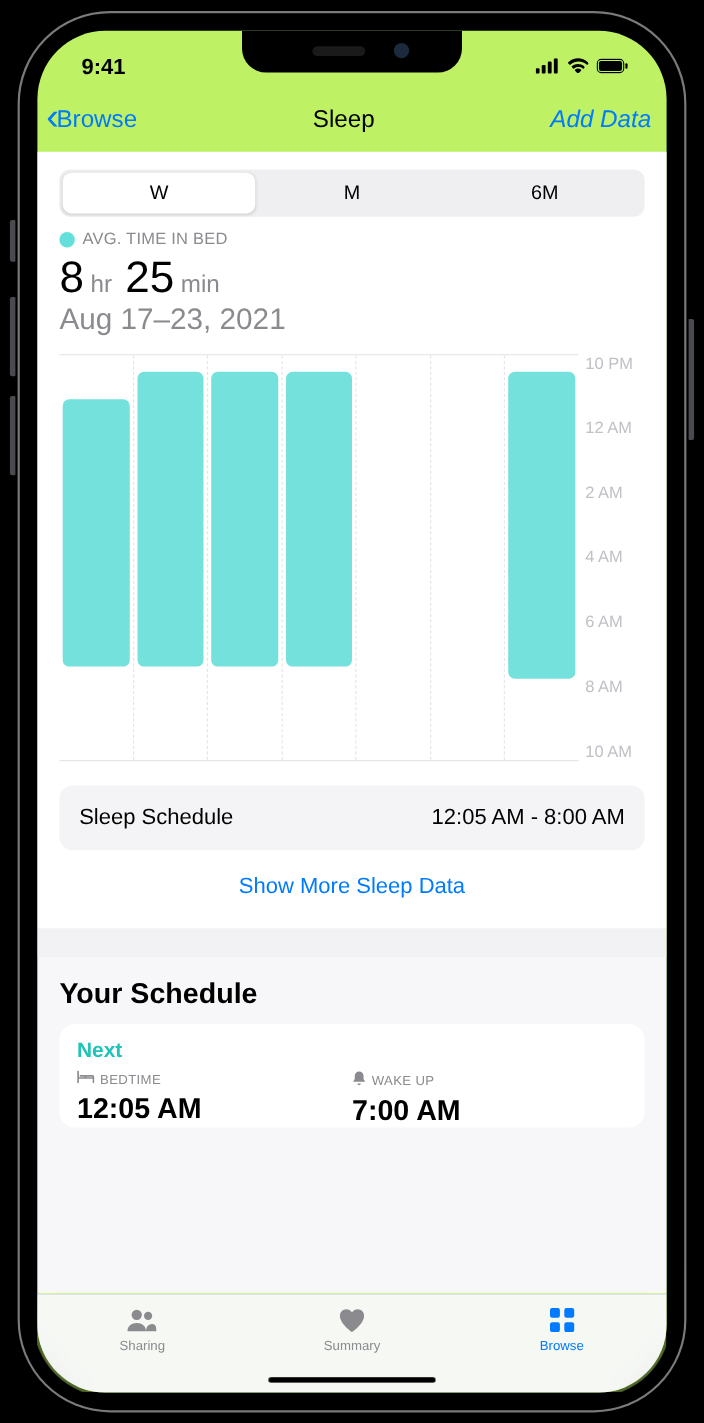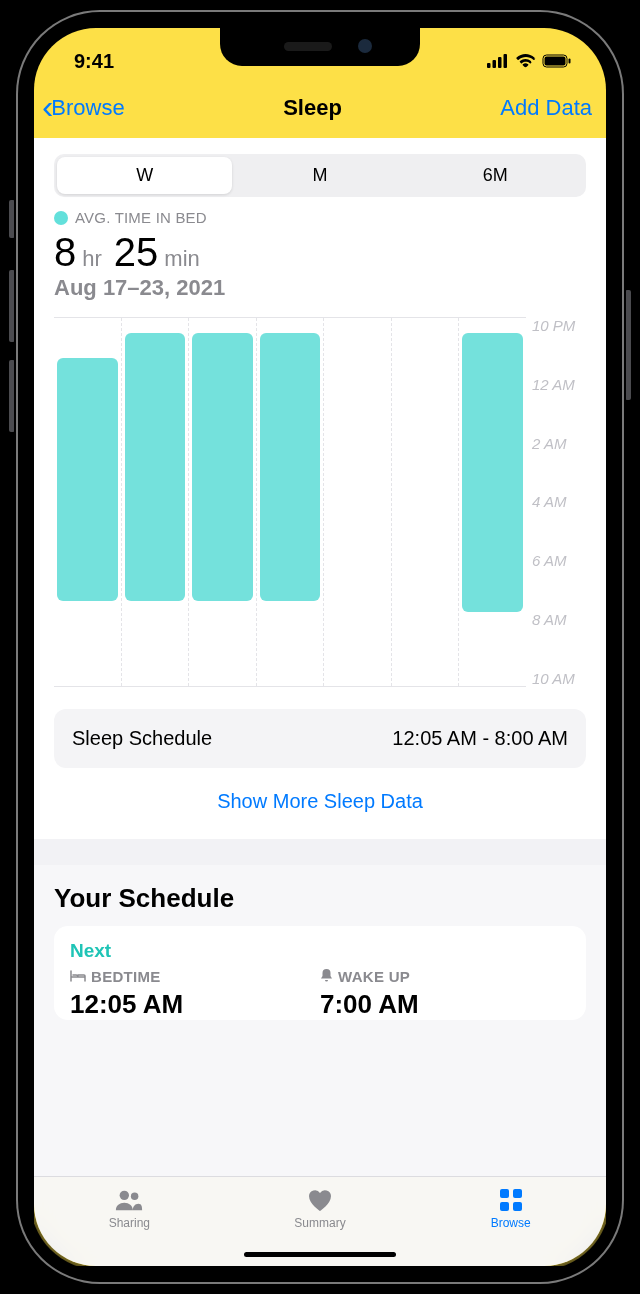--- a/index.html
+++ b/index.html
@@ -1,62 +1,62 @@
 <!DOCTYPE html>
 <html><head>
   <meta charset="utf-8">
   <style>
     * { margin:0; padding:0; box-sizing:border-box; -webkit-font-smoothing:antialiased; }
     body { background:#000; font-family:-apple-system,'SF Pro Text','Helvetica Neue',Helvetica,Arial,sans-serif; width:640px; height:1294px; position:relative; }
     .device { position:absolute; inset:0; }
     .frame { position:absolute; inset:12px 18px; border:12px solid #000; border-radius:82px; background:#000; overflow:hidden; box-shadow:0 0 0 2px #7a7a7a,0 0 0 4px #000; }
-    .screen { position:absolute; inset:4px; background:#fde047; border-radius:62px; overflow:hidden; display:flex; flex-direction:column; }
+    .screen { position:absolute; inset:4px; background:#bef264; border-radius:62px; overflow:hidden; display:flex; flex-direction:column; }
     .notch { position:absolute; top:0; left:50%; transform:translateX(-50%); width:200px; height:38px; background:#000; border-bottom-left-radius:22px; border-bottom-right-radius:22px; z-index:50; }
     .notch::before{content:"";position:absolute;top:14px;left:64px;width:48px;height:9px;border-radius:5px;background:#1a1a1a;}
     .notch::after{content:"";position:absolute;top:11px;right:48px;width:14px;height:14px;border-radius:50%;background:#1b2a3d;}
     .status { height:54px; display:flex; justify-content:space-between; align-items:center; padding:12px 34px 0 40px; font-size:20px; font-weight:600; color:#000; }
     .sicons{display:flex;align-items:center;gap:6px;}
     .nav { display:flex; align-items:center; justify-content:space-between; height:56px; padding:0 14px 4px 8px; }
     .back { display:flex; align-items:center; color:#007aff; font-size:22px; }
     .chev { font-size:34px; margin-right:-2px; margin-top:-3px; font-weight:400;}
-    .ntitle{font-size:22px;font-weight:700;color:#000;text-align:center;}
-    .add{color:#007aff;font-size:22px;}
+    .ntitle{font-size:22px;font-weight:400;color:#000;text-align:center;}
+    .add{color:#007aff;font-size:22px;font-style:italic;}
     .content{flex:1;overflow:hidden;background:#f7f7f9;}
     .card{background:#fff;padding:12px 20px 14px;}
     .seg{display:flex;background:#efeff1;border-radius:10px;padding:3px;margin:4px 0 12px;}
     .segb{flex:1;text-align:center;padding:8px 0;font-size:18px;color:#000;border-radius:8px;font-weight:400;}
     .segb.on{background:#fff;box-shadow:0 1px 3px rgba(0,0,0,.12);font-weight:500;}
     .lgd{display:flex;align-items:center;gap:7px;margin-top:4px;}
     .dot{width:14px;height:14px;border-radius:50%;background:#63e0db;}
     .lgd-t{color:#8a8a8f;font-size:15px;font-weight:500;letter-spacing:.2px;}
     .big{display:flex;align-items:baseline;gap:6px;margin-top:4px;}
     .bn{font-size:40px;font-weight:500;color:#000;}
     .bu{font-size:22px;color:#8a8a8f;margin-right:6px;}
-    .range{color:#8a8a8f;font-size:22px;margin-top:0;font-weight:bold;}
-    .chart{position:relative;height:370px;margin-top:16px;display:flex;font-style:italic;}
+    .range{color:#8a8a8f;font-size:27px;margin-top:0;}
+    .chart{position:relative;height:370px;margin-top:16px;display:flex;}
     .plot{flex:1;position:relative;border-top:1px solid #e4e4e8;border-bottom:1px solid #e4e4e8;}
     .cols{position:absolute;inset:0;display:flex;}
     .col{flex:1;border-right:1px dashed #e4e4e8;position:relative;}
     .col:last-child{border-right:none;}
     .bar{position:absolute;left:3px;right:3px;background:#74e1dc;border-radius:6px;}
     .ylab{width:60px;display:flex;flex-direction:column;justify-content:space-between;padding-left:6px;padding-top:-4px;}
     .yl{color:#c0c0c6;font-size:15px;text-align:left;}
     .xlab{display:flex;margin-top:8px;padding-right:60px;}
     .xl{flex:1;color:#c0c0c6;font-size:15px;text-align:left;padding-left:2px;}
     .sched{background:#f4f4f6;border-radius:12px;padding:18px 18px;margin-top:22px;display:flex;justify-content:space-between;align-items:center;font-size:20px;gap:44px;}
     .sched-v{font-weight:400;}
     .more{text-align:center;color:#007aff;font-size:20px;padding:22px 0 12px;font-weight:400;}
     .gap{height:26px;background:#f2f2f5;}
     .ys{padding:12px 20px;}
     .ys-h{font-size:26px;font-weight:700;padding:6px 0 12px;}
     .box{background:#fff;border-radius:14px;padding:14px 16px 0;}
     .next{color:#1fc4b6;font-size:19px;font-weight:600;margin-bottom:6px;}
     .row2{display:flex;}
     .half{flex:1;}
-    .lbl{color:#8a8a8f;font-size:15px;font-weight:700;display:flex;align-items:center;gap:5px;letter-spacing:.3px;}
+    .lbl{color:#8a8a8f;font-size:12px;font-weight:400;display:flex;align-items:center;gap:5px;letter-spacing:.3px;}
     .tm{font-size:26px;font-weight:700;margin-top:4px;white-space:nowrap;overflow:hidden;}
     .tabbar{height:90px;padding-top:10px;background:rgba(248,248,250,.96);border-top:1px solid #dcdce0;display:flex;backdrop-filter:blur(10px);}
     .tab{flex:1;display:flex;flex-direction:column;align-items:center;gap:3px;color:#8a8a8f;}
     .tab.on{color:#007aff;}
     .ti{width:30px;height:26px;display:flex;align-items:center;justify-content:center;}
     .tl{font-size:12px;font-weight:500;}
     .hi{position:absolute;bottom:9px;left:50%;transform:translateX(-50%);width:152px;height:5px;border-radius:3px;background:#000;}
     .sidebtn{position:absolute;background:#4b4b4f;border-radius:2px;}
   </style>
 </head>

